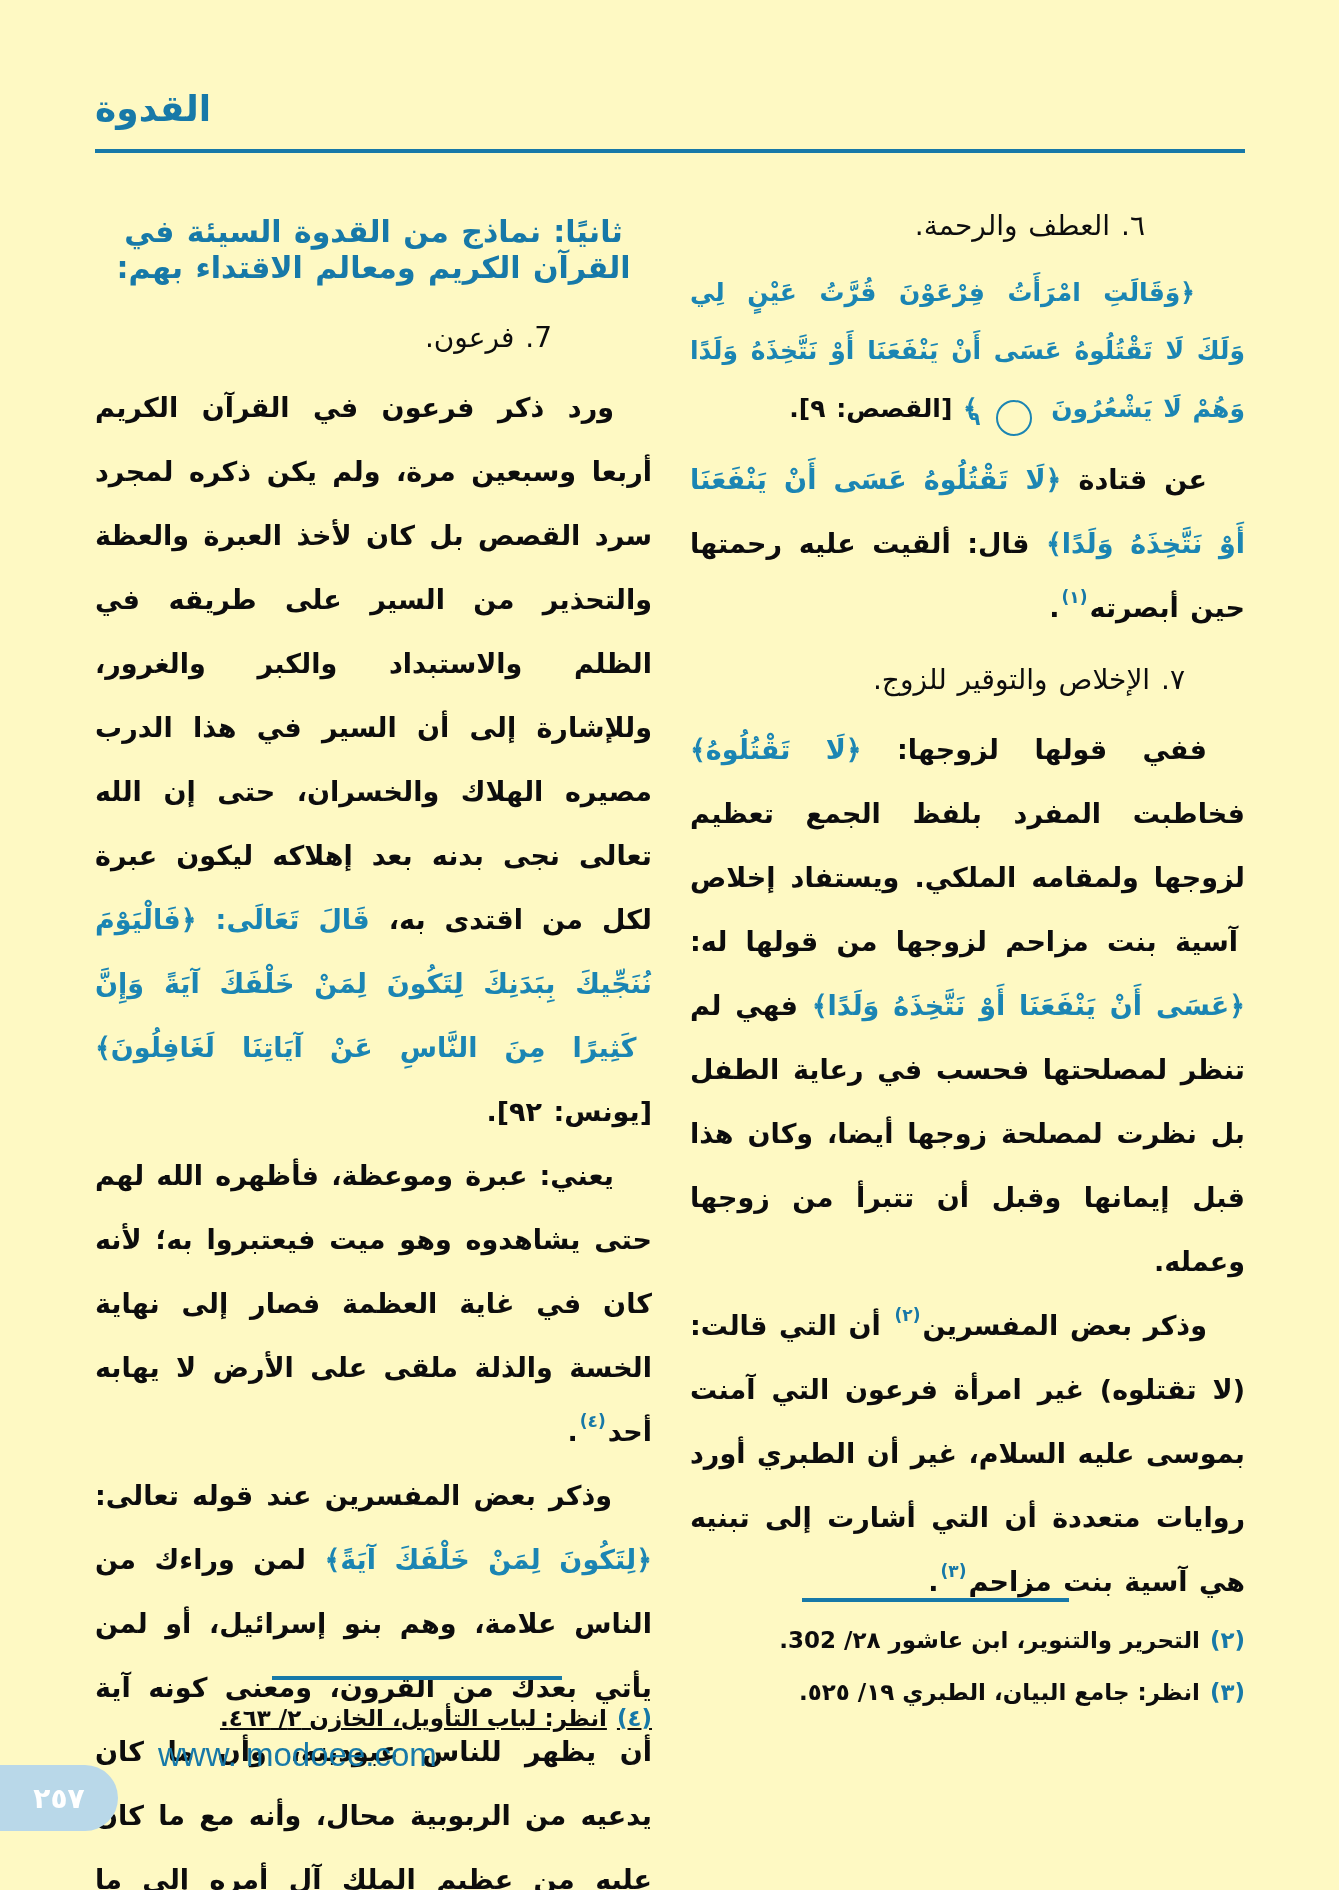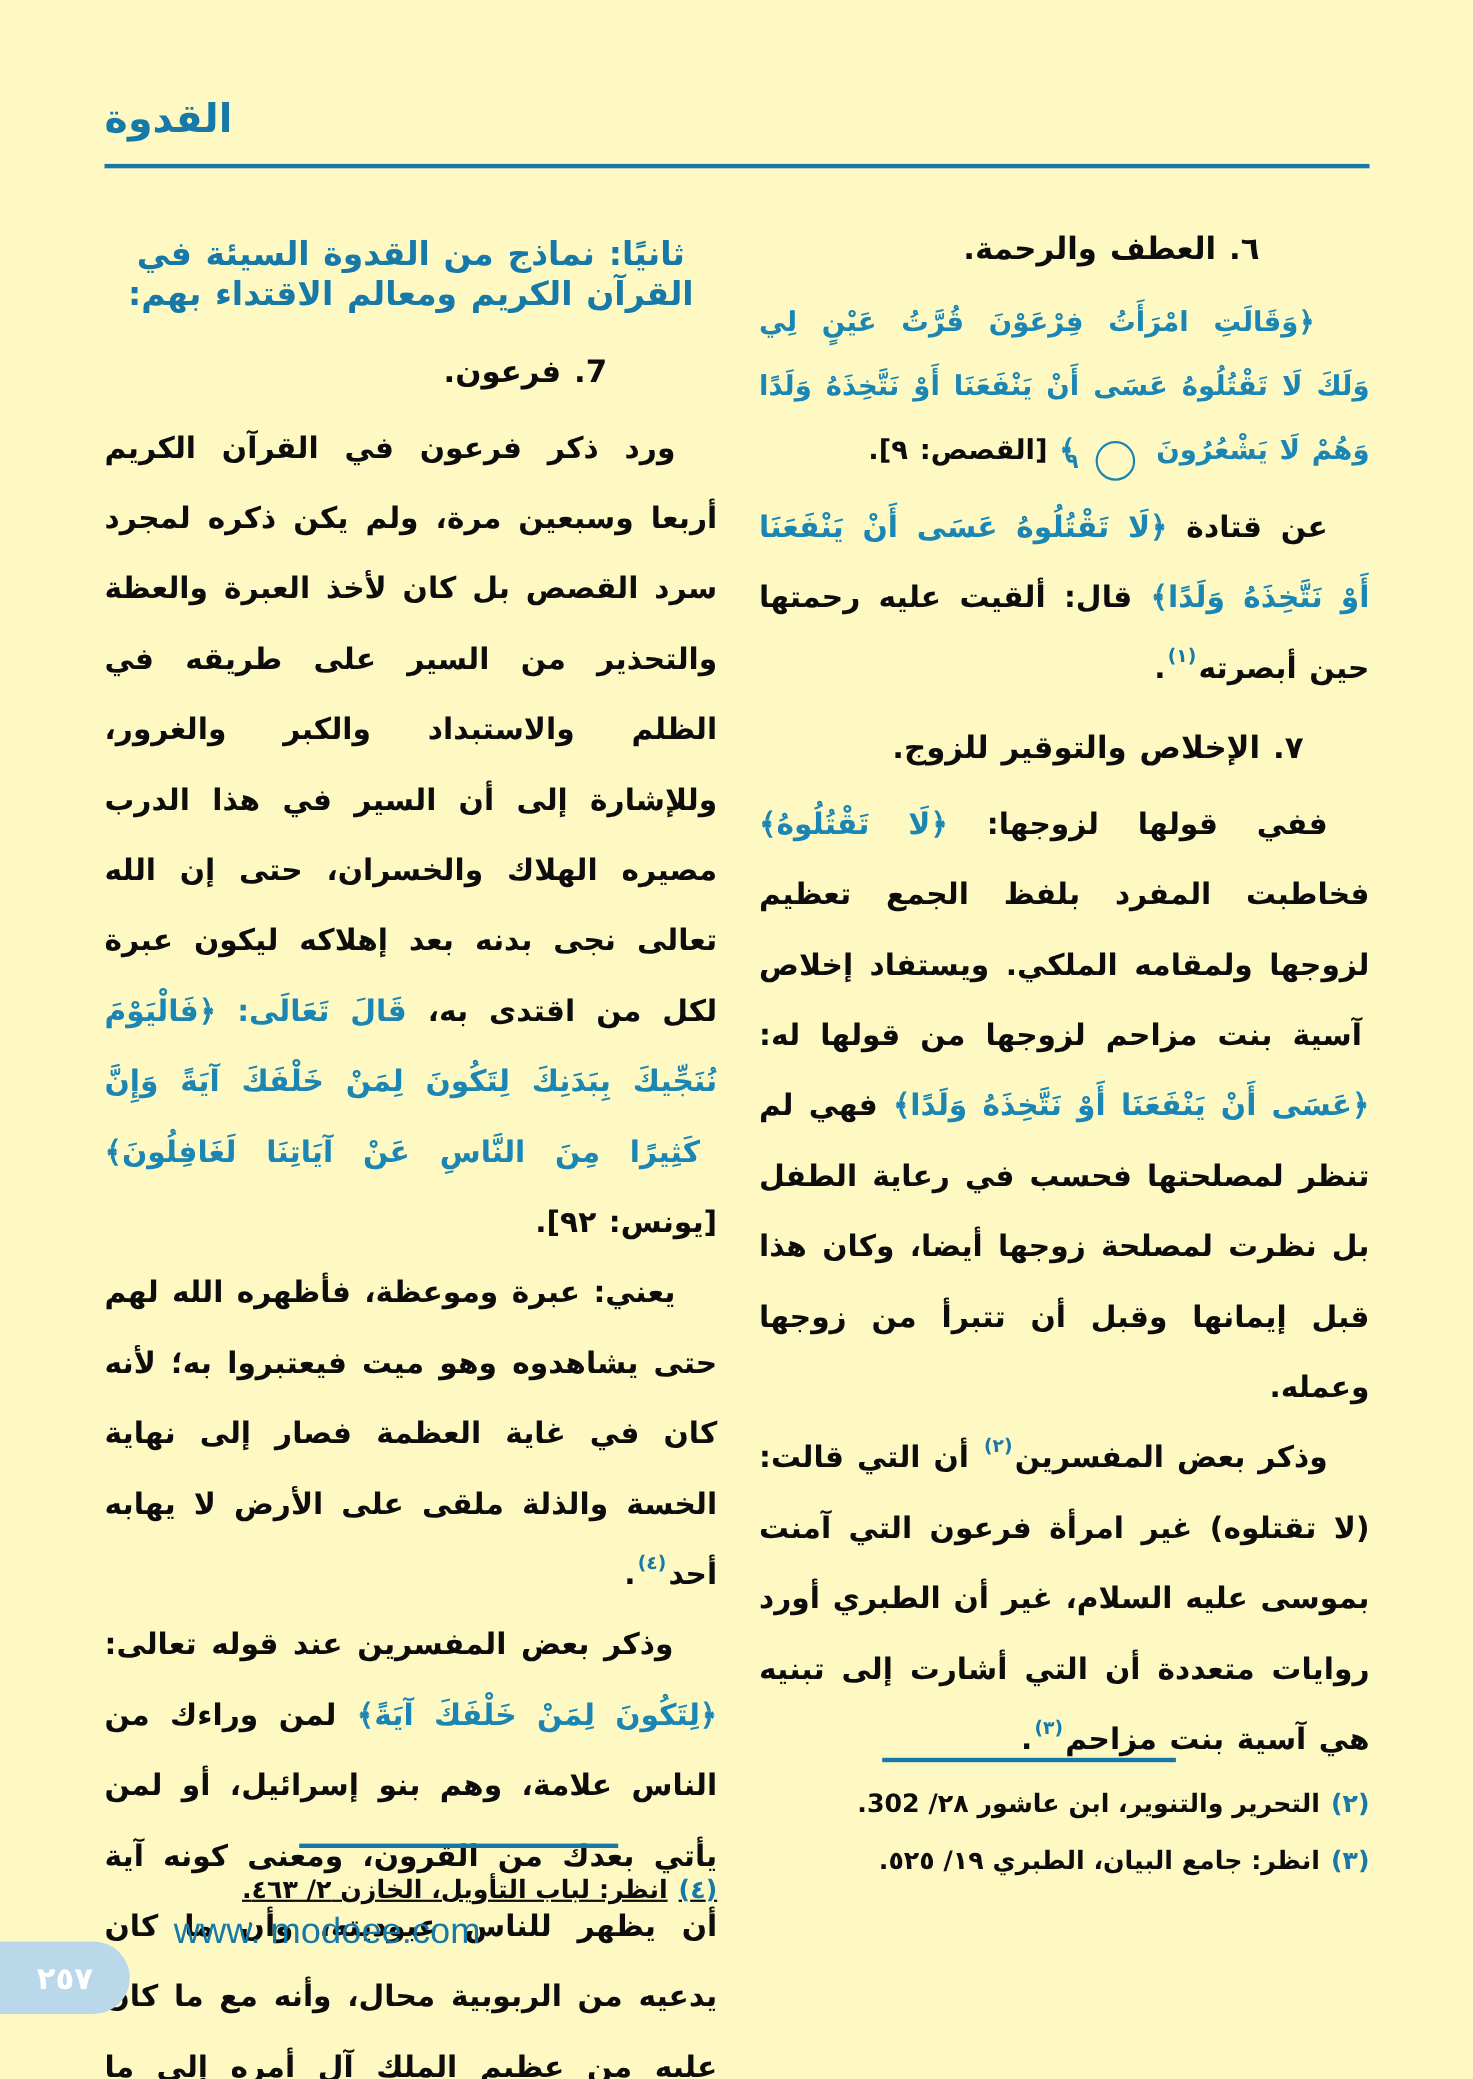--- a/index.html
+++ b/index.html
@@ -33,21 +33,21 @@
     text-align:justify;
     color:var(--ink);
     font-size:27px;font-weight:700;
     line-height:64px;
     word-spacing:2px;
   }
   .col-right{right:94px;top:186px;width:555px;}
   .col-left{left:95px;top:196px;width:557px;}
 
   .num-heading{
-    font-size:28px;font-weight:700;color:var(--ink);
+    font-size:28px;font-weight:400;color:var(--ink);
     margin:14px 60px 12px 0;
     line-height:52px;text-align:right;
   }
   .num-heading.indent-lg{margin-right:100px;}
   .section-heading{
     font-size:30px;font-weight:700;color:var(--accent);
     text-align:center;line-height:36px;
     margin:18px 0 26px 0;
   }
   p.body-par{text-indent:38px;}

